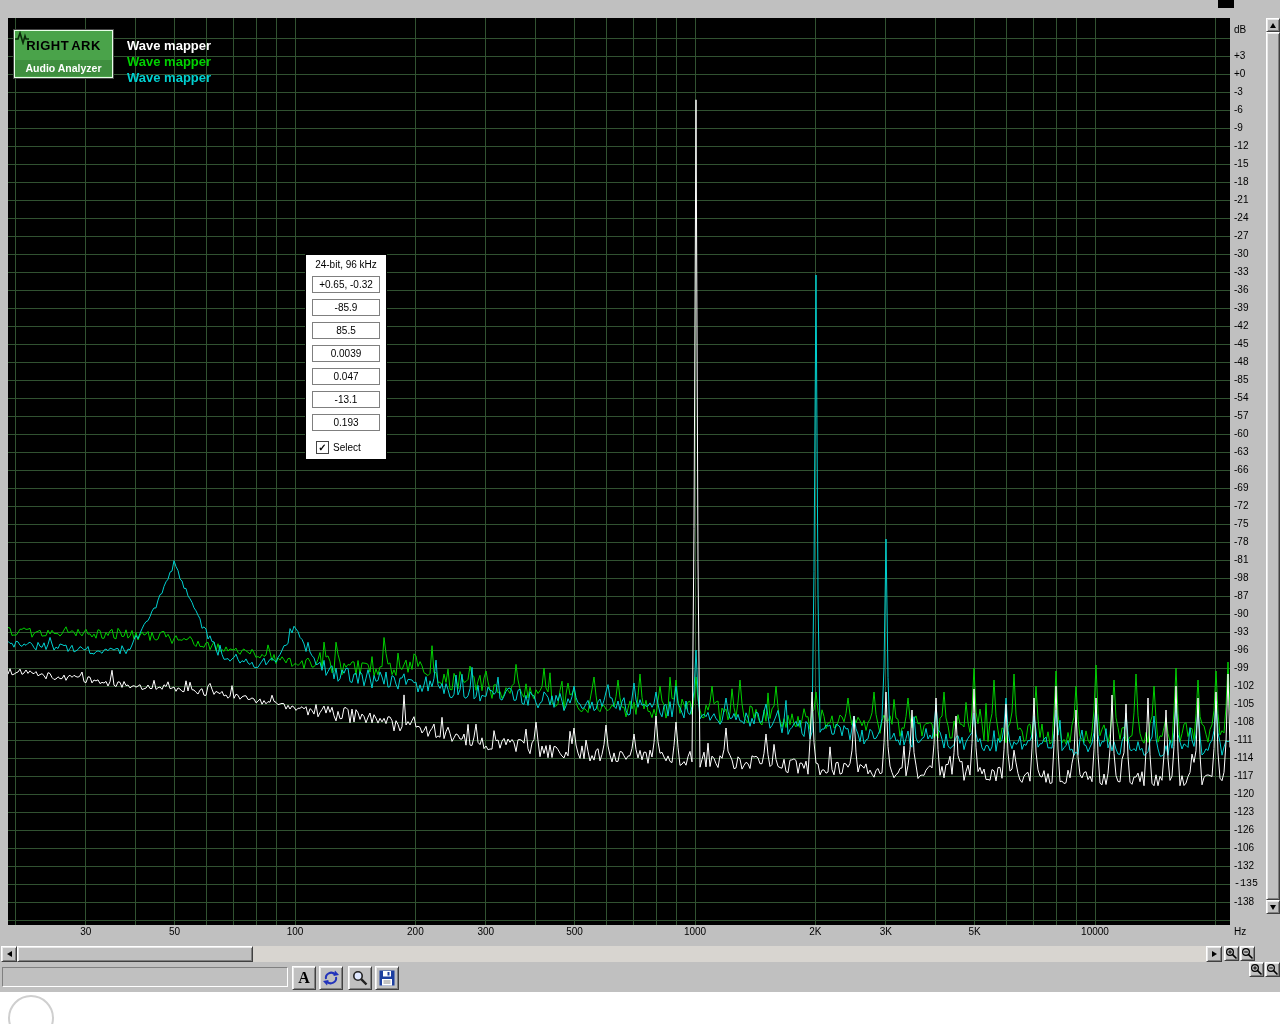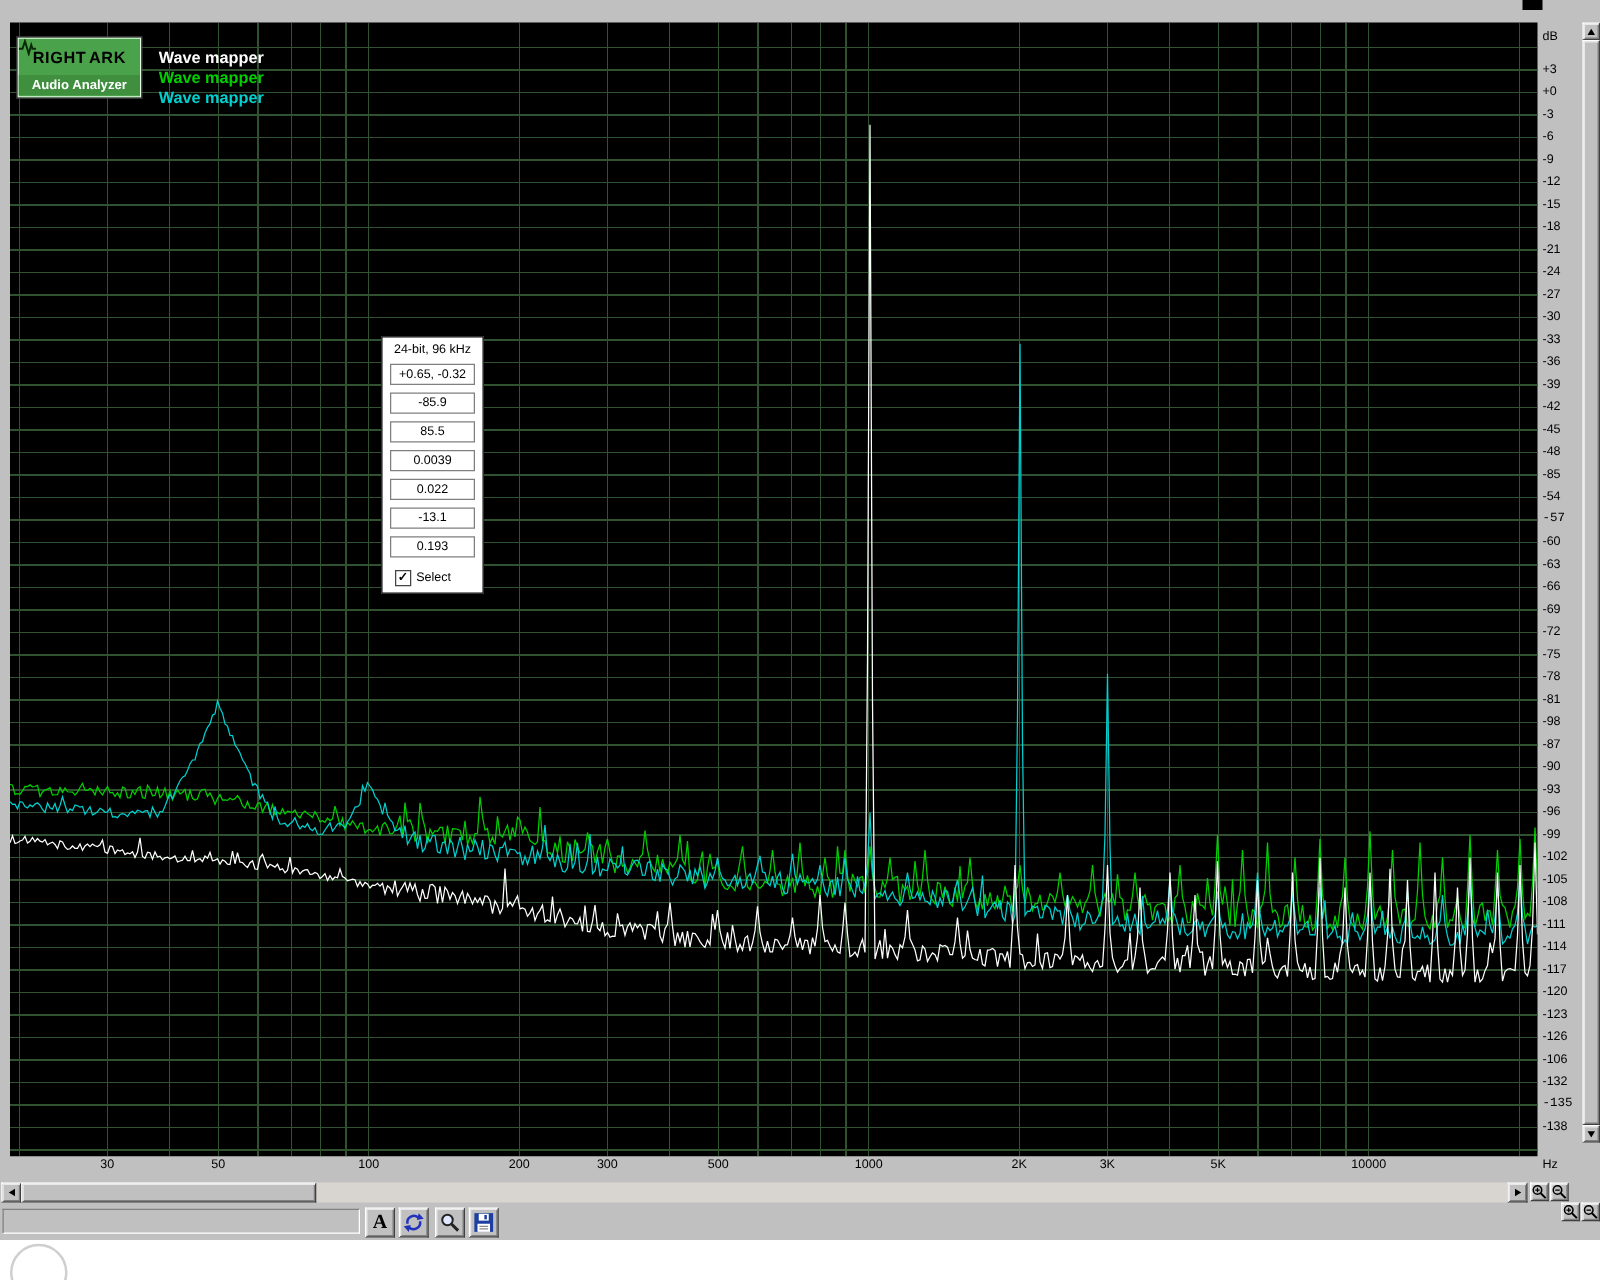--- a/index.html
+++ b/index.html
@@ -16,21 +16,21 @@
   .logo-top{height:29px;display:flex;align-items:center;justify-content:center;gap:1px;
             font-weight:bold;font-size:13px;letter-spacing:0.5px;color:#000;}
   .logo-bottom{height:16px;color:#fff;font-size:10.5px;font-weight:bold;text-align:center;line-height:16px;}
   .logo-wave{display:flex;align-items:center;}
 
   
   .legend{position:absolute;left:119px;top:20px;}
   .legend-item{font-weight:bold;font-size:13px;line-height:16px;white-space:nowrap;}
 
   
-  .info-panel{position:absolute;left:297px;top:251px;width:80px;height:204px;background:#fff;border:1px solid #000;}
+  .info-panel{position:absolute;left:297px;top:236px;width:80px;height:204px;background:#fff;border:1px solid #000;}
   .ip-header{font-size:10px;text-align:center;padding-top:4px;white-space:nowrap;}
   .ip-box{width:66px;height:15px;margin:6px auto 0;border:1px solid #7f7f7f;background:#fff;
           font-size:10px;line-height:15px;text-align:center;white-space:nowrap;overflow:hidden;}
   .ip-select{display:flex;align-items:center;gap:4px;margin:10px 0 0 10px;font-size:10px;}
   .checkbox{display:inline-block;width:11px;height:11px;border:1px solid #444;background:#fff;
             font-size:10px;line-height:11px;text-align:center;font-weight:bold;}
 
   
   .y-axis{position:absolute;left:1234px;top:0;width:30px;height:950px;}
   .y-axis span{position:absolute;left:0;font-size:10px;white-space:nowrap;}
@@ -182,21 +182,21 @@
         <div class="legend-item" style="color: rgb(0, 208, 208);">Wave mapper</div>
       </div>
 
     <div class="info-panel">
       <div class="ip-header">24-bit, 96 kHz</div>
       <div id="ip-values">
           <div class="ip-box">+0.65, -0.32</div>
           <div class="ip-box">-85.9</div>
           <div class="ip-box">85.5</div>
           <div class="ip-box">0.0039</div>
-          <div class="ip-box">0.022</div>
+          <div class="ip-box">0.047</div>
           <div class="ip-box">-13.1</div>
           <div class="ip-box">0.193</div>
         </div>
       <div class="ip-select">
         <span class="checkbox" id="select-checkbox">✓</span>
         <span>Select</span>
       </div>
     </div>
   </div>
 
@@ -215,21 +215,21 @@
       <span class="y-tick" style="top: 230px;">-27</span>
       <span class="y-tick" style="top: 248px;">-30</span>
       <span class="y-tick" style="top: 266px;">-33</span>
       <span class="y-tick" style="top: 284px;">-36</span>
       <span class="y-tick" style="top: 302px;">-39</span>
       <span class="y-tick" style="top: 320px;">-42</span>
       <span class="y-tick" style="top: 338px;">-45</span>
       <span class="y-tick" style="top: 356px;">-48</span>
       <span class="y-tick" style="top: 374px;">-85</span>
       <span class="y-tick" style="top: 392px;">-54</span>
-      <span class="y-tick" style="top: 410px; font-family: Liberation Mono, monospace;">-57</span>
+      <span class="y-tick" style="top: 410px;">-57</span>
       <span class="y-tick" style="top: 428px;">-60</span>
       <span class="y-tick" style="top: 446px; text-align: center;">-63</span>
       <span class="y-tick" style="top: 464px;">-66</span>
       <span class="y-tick" style="top: 482px;">-69</span>
       <span class="y-tick" style="top: 500px;">-72</span>
       <span class="y-tick" style="top: 518px;">-75</span>
       <span class="y-tick" style="top: 536px;">-78</span>
       <span class="y-tick" style="top: 554px;">-81</span>
       <span class="y-tick" style="top: 572px;">-98</span>
       <span class="y-tick" style="top: 590px;">-87</span>

